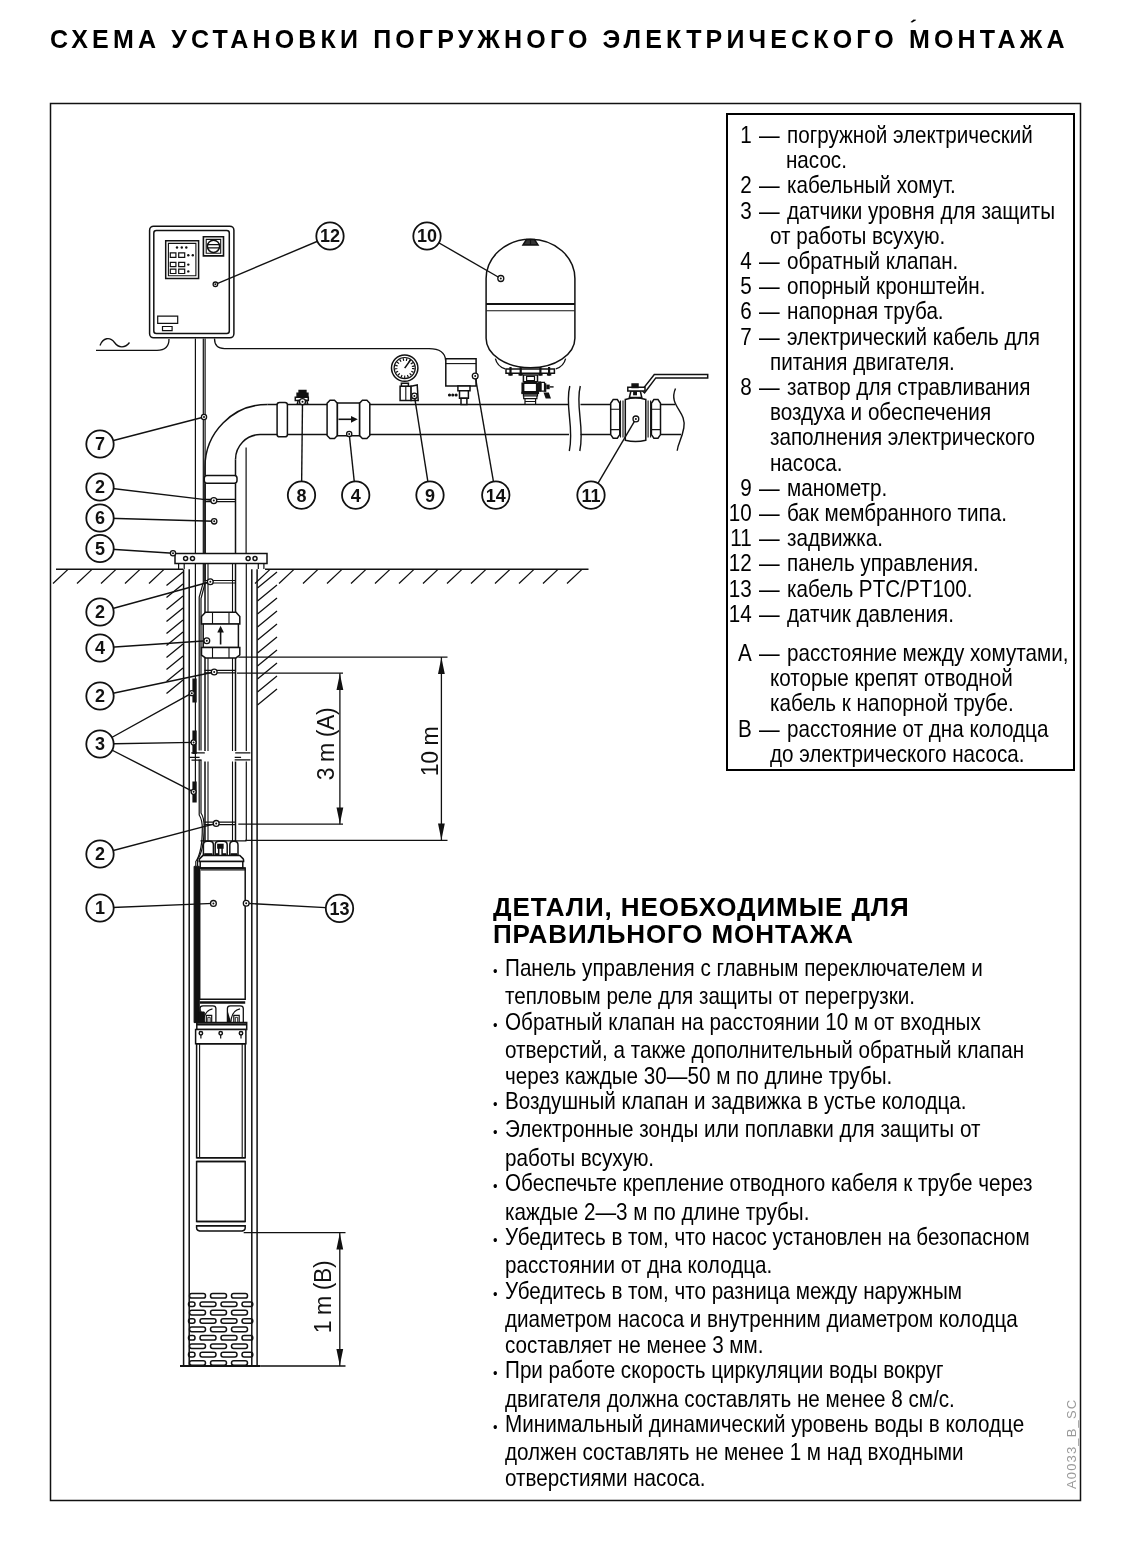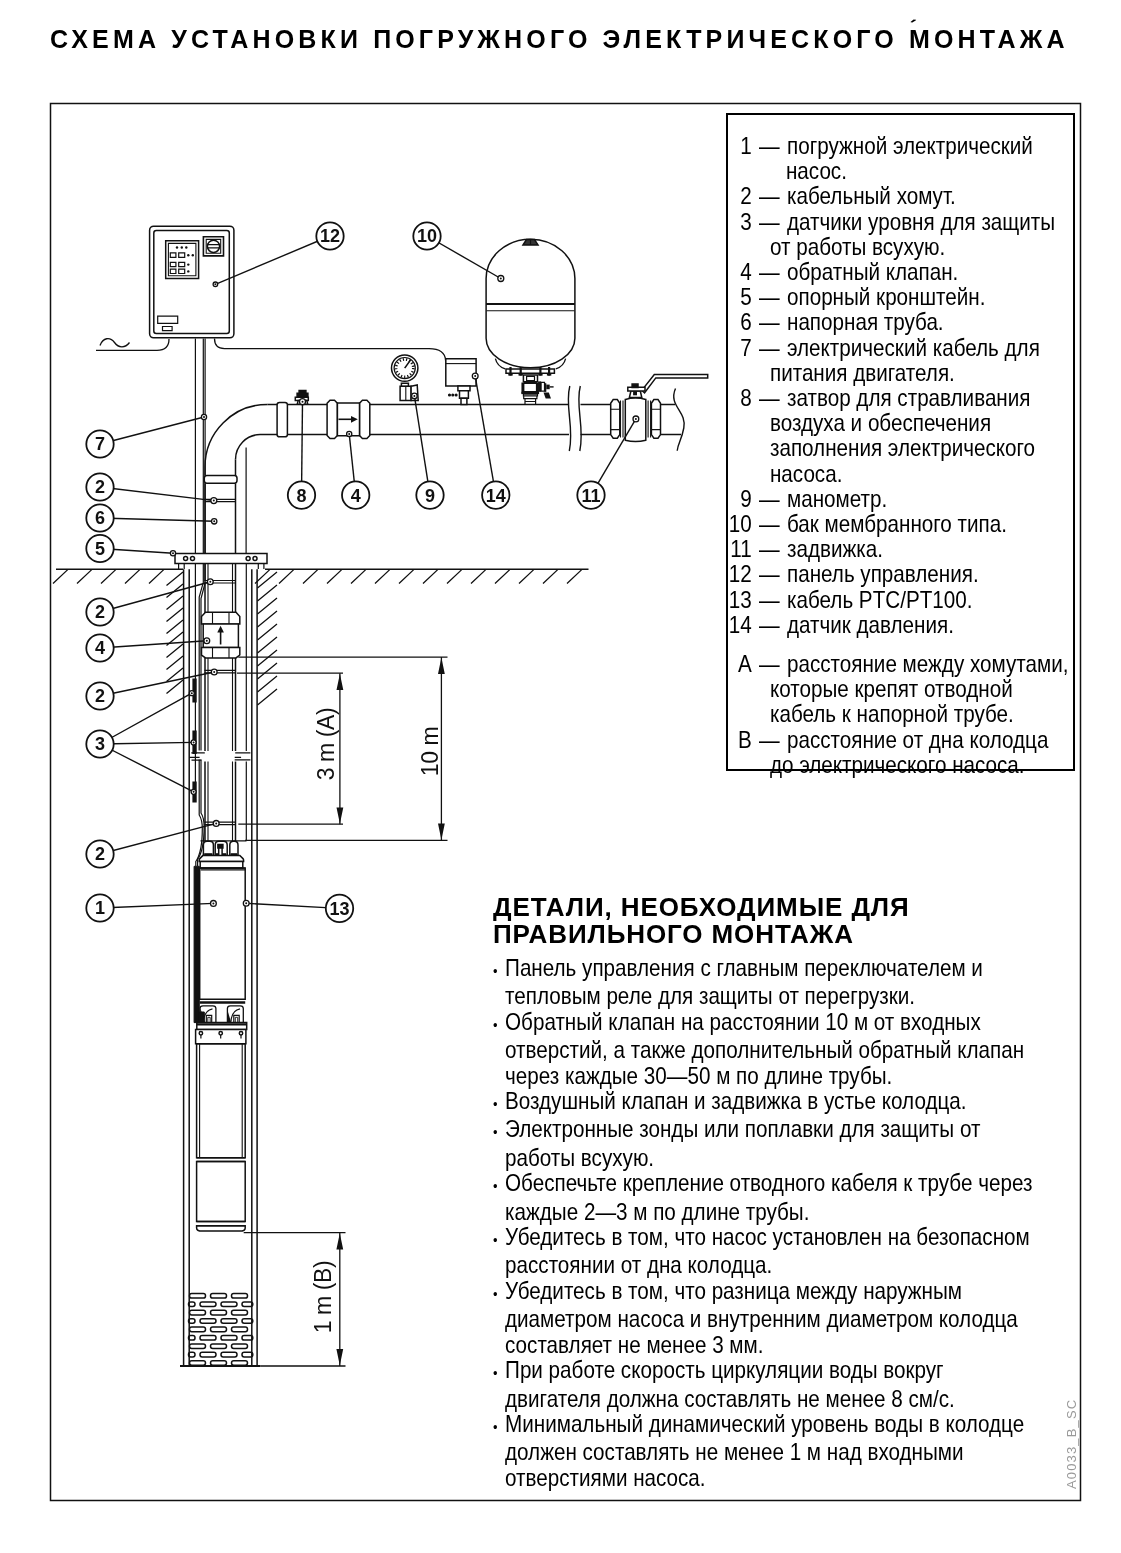--- a/index.html
+++ b/index.html
@@ -1,20 +1,20 @@
 <!DOCTYPE html>
 <html><head>
 <meta charset="utf-8">
 <style>
 html,body{margin:0;padding:0;background:#fff;}
 body{width:1121px;height:1553px;position:relative;font-family:"Liberation Sans",sans-serif;color:#000;overflow:hidden;}
 .abs{position:absolute;}
 #title{left:50px;top:24.8px;font-size:25px;font-weight:bold;letter-spacing:4.15px;white-space:nowrap;}
 #nmark{left:909px;top:16px;font-size:20px;font-weight:bold;transform:rotate(8deg);}
-#legend{left:726px;top:113px;width:349px;height:658px;border:2.4px solid #000;box-sizing:border-box;padding-top:18px;font-size:24px;line-height:25.2px;}
+#legend{left:726px;top:113px;width:349px;height:658px;border:2.4px solid #000;box-sizing:border-box;padding-top:7px;font-size:24px;line-height:25.2px;}
 #legend .inner{transform:scaleX(0.86);transform-origin:0 0;width:403px;}
 #legend .r{padding-left:68.6px;text-indent:-68.6px;white-space:nowrap;}
 #legend .n{display:inline-block;width:27.6px;text-align:right;text-indent:0;}
 #legend .d{display:inline-block;width:41px;text-align:center;text-indent:0;}
 #legend .w{padding-left:48.8px;white-space:nowrap;}
 #legend .w2{padding-left:67.4px;white-space:nowrap;}
 #legend .gap{height:14px;}
 #dhead{left:493px;top:894px;font-size:26px;font-weight:bold;line-height:27.3px;letter-spacing:0.9px;}
 #dlist{left:493px;top:955px;font-size:24px;line-height:25.4px;width:676px;transform:scaleX(0.86);transform-origin:0 0;}
 #dlist .b{padding-left:14px;text-indent:-14px;white-space:nowrap;}

